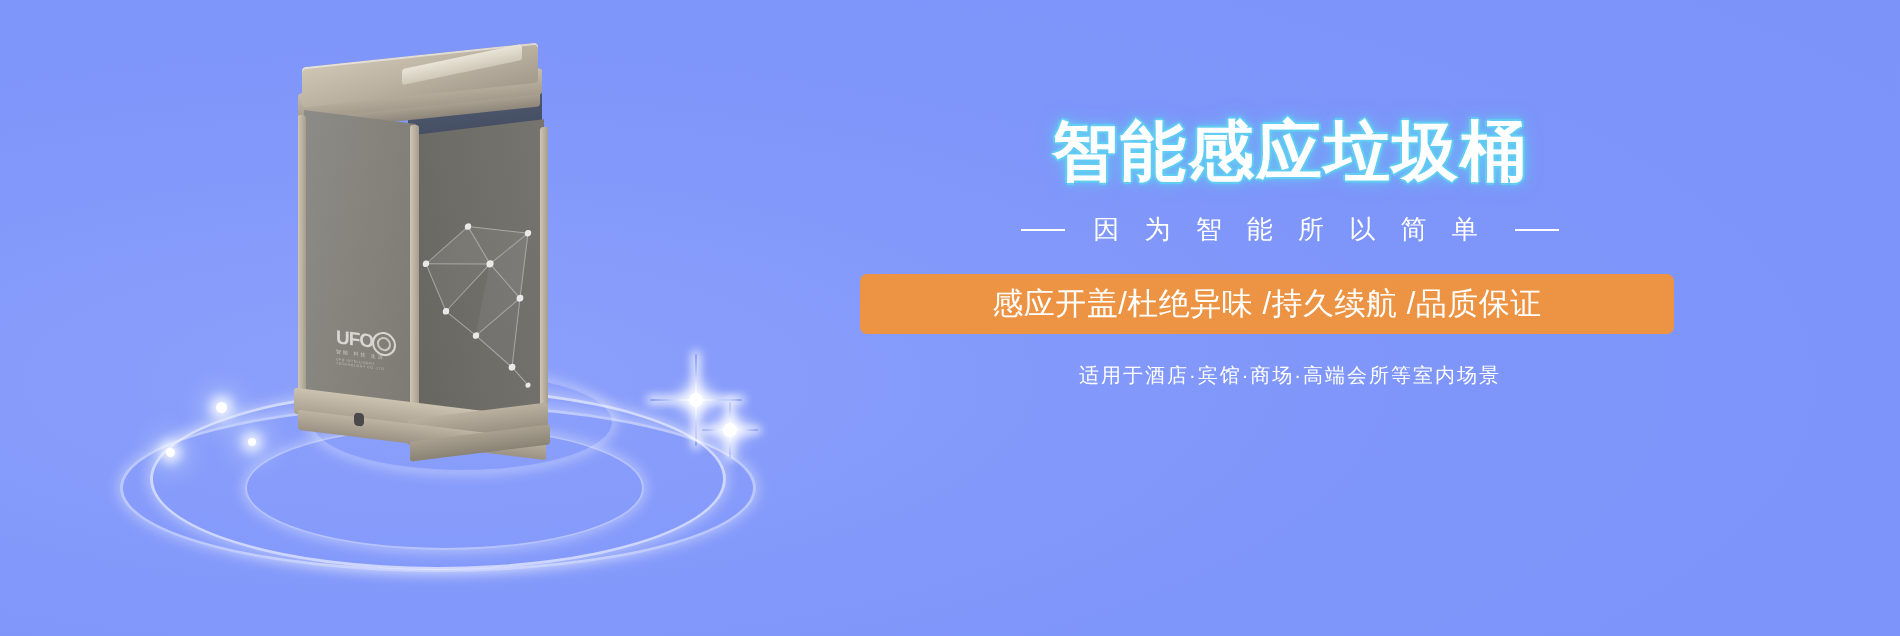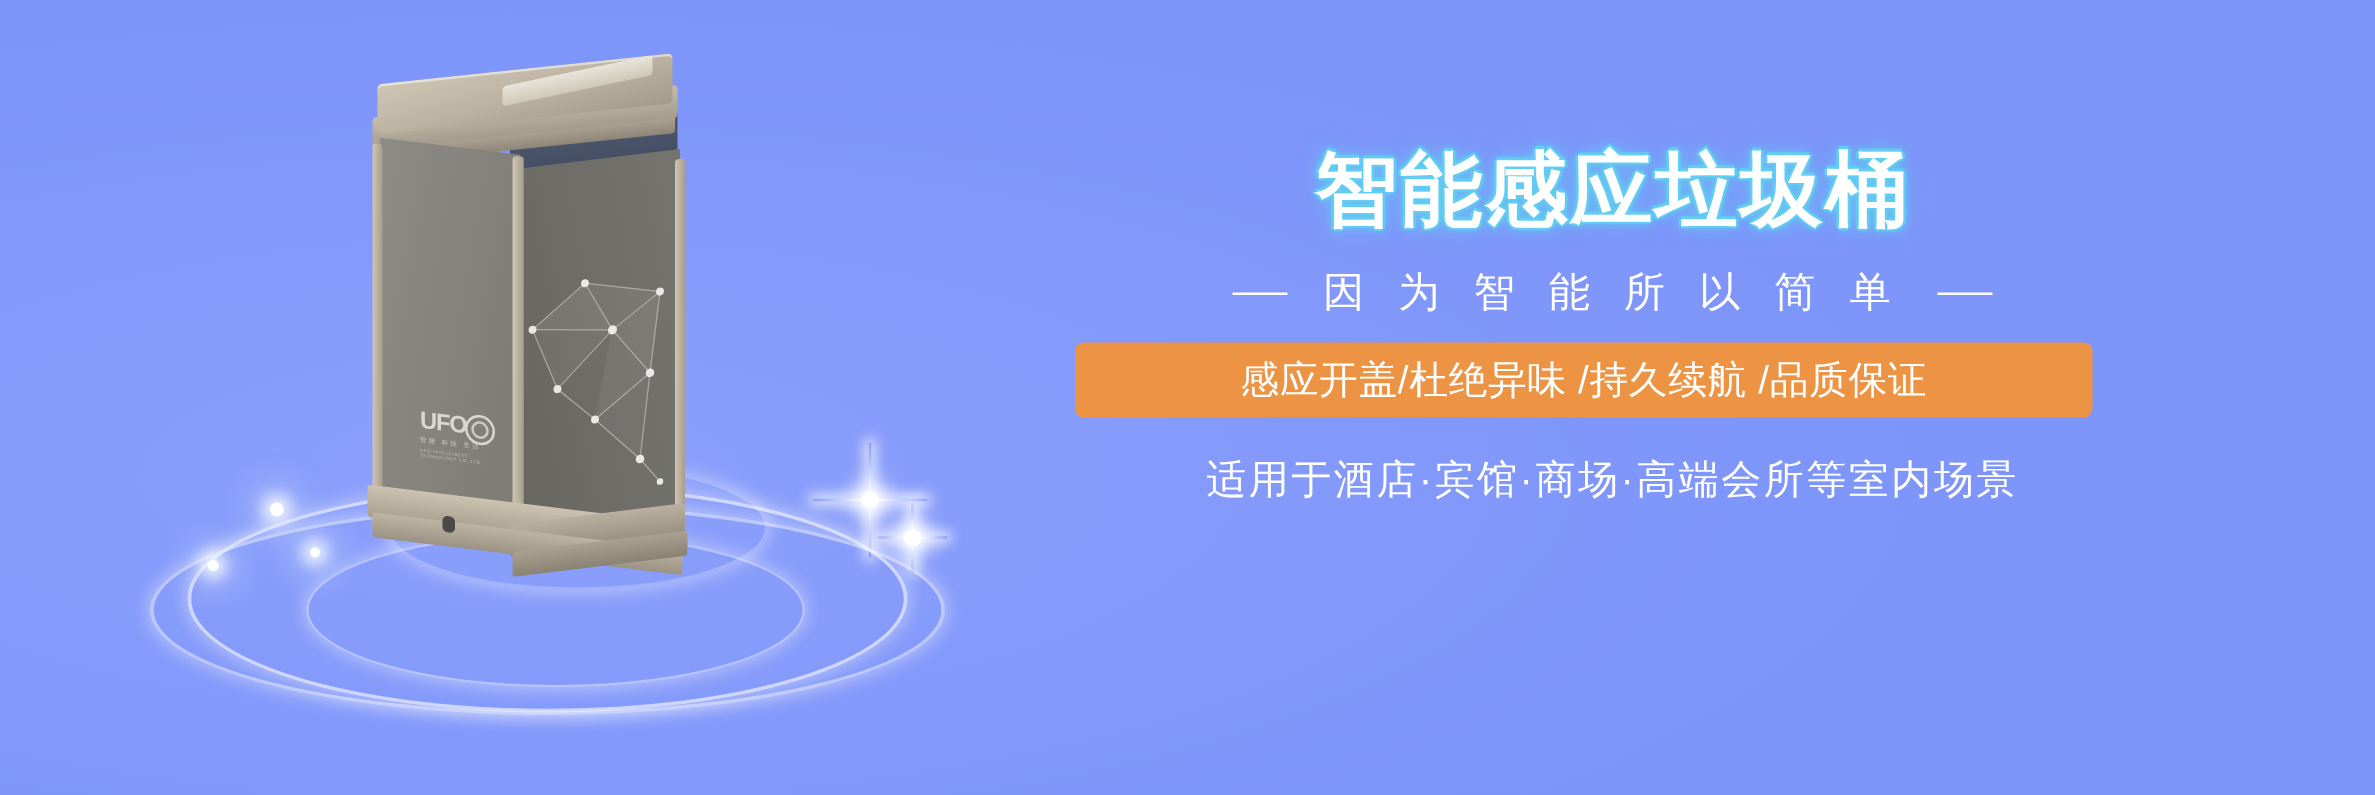--- a/index.html
+++ b/index.html
@@ -105,36 +105,36 @@
     position:absolute;left:0;top:118px;width:820px;
     font-size:66px;font-weight:700;color:#ffffff;letter-spacing:2px;line-height:1;
     text-shadow:
        0 0 2px #63cdf2, 0 0 4px #63cdf2, 0 0 8px #63cdf2,
        2px 0 0 #63cdf2, -2px 0 0 #63cdf2, 0 2px 0 #63cdf2, 0 -2px 0 #63cdf2,
        0 0 18px rgba(99,205,242,.85);
     text-align:center;
   }
   .subtitle{
     position:absolute;left:0;top:212px;width:820px;text-align:center;
-    font-size:33px;color:#ffffff;letter-spacing:9px;
+    font-size:26px;color:#ffffff;letter-spacing:9px;
     display:flex;align-items:center;justify-content:center;gap:28px;white-space:nowrap;
   }
   .dash{display:inline-block;width:44px;height:2px;background:#ffffff;flex:none;}
   .sub-text{display:inline-block;}
 
   .pill{
     position:absolute;left:-20px;top:274px;width:814px;height:60px;
     background:#ed9444;border-radius:7px;
     display:flex;align-items:center;justify-content:center;
   }
   .pill-text{font-size:31px;font-weight:400;color:#ffffff;letter-spacing:.5px;white-space:nowrap;}
 
   .footnote{
     position:absolute;left:0;top:362px;width:820px;text-align:center;
-    font-size:32px;color:#ffffff;letter-spacing:2px;white-space:nowrap;
+    font-size:20px;color:#ffffff;letter-spacing:2px;white-space:nowrap;
   }
 </style>
 </head>
 <body>
 
 <div class="banner">
 
   <div class="scene">
 
     <div class="ripples">

